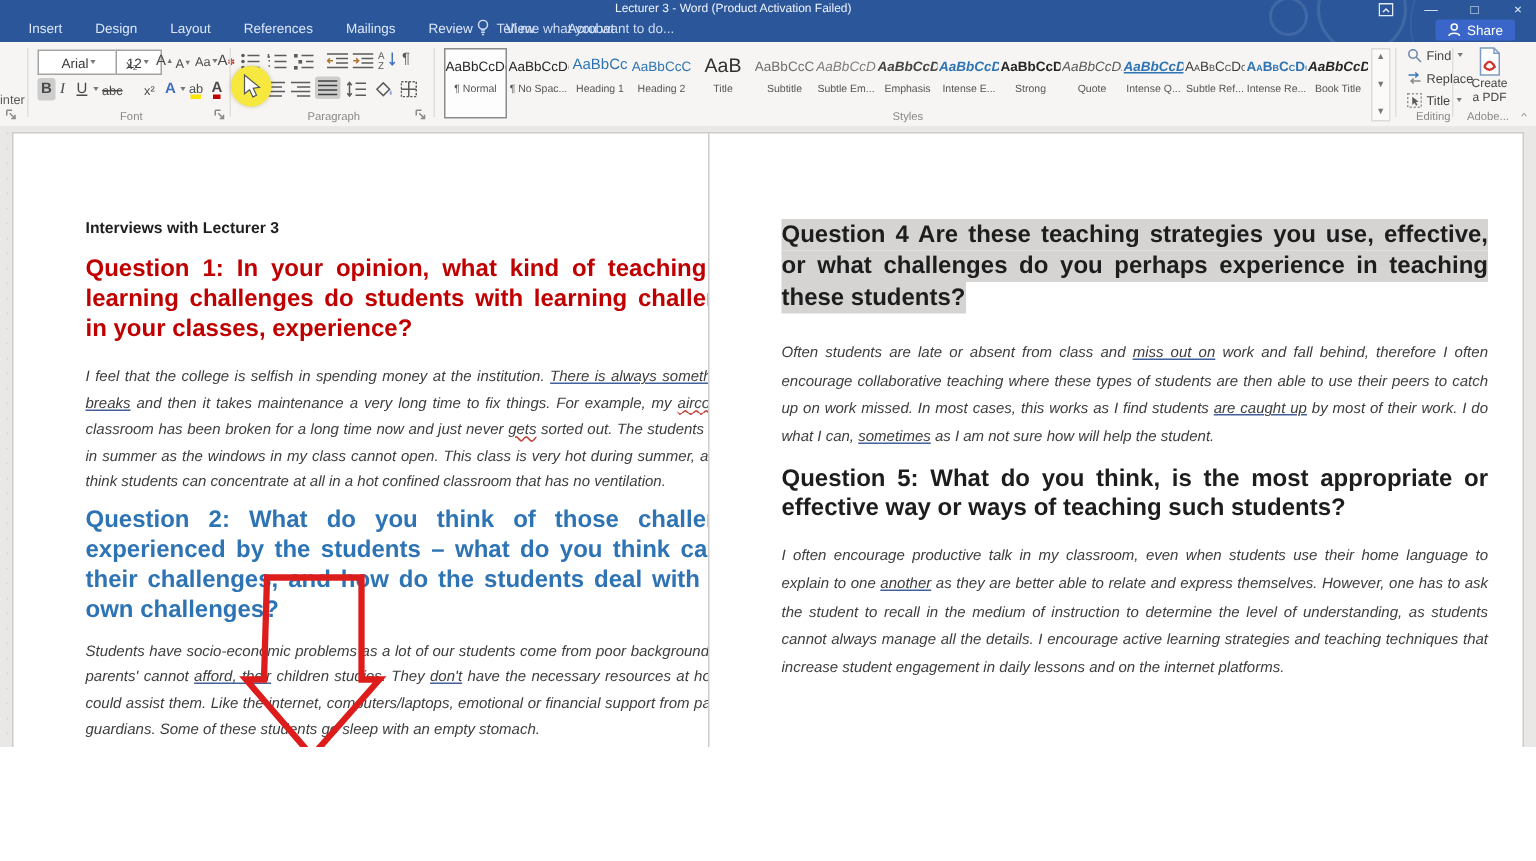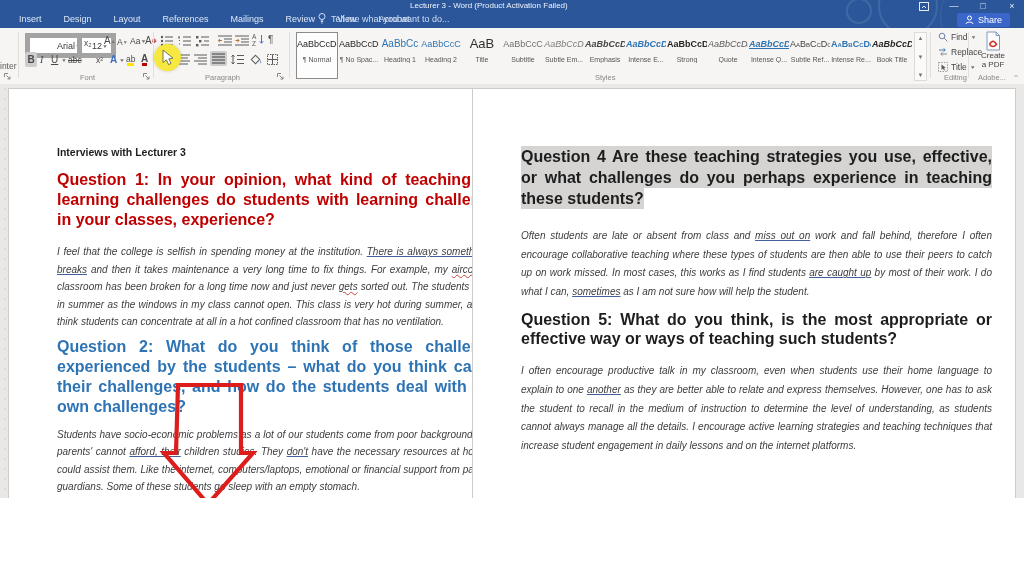--- a/index.html
+++ b/index.html
@@ -21,22 +21,22 @@
   #tellme span{font-size:9px;color:#cfdcf4;font-style:normal}
   #share{position:absolute;right:14px;top:13px;height:14px;background:#3a66c9;border-radius:2px;
          display:flex;align-items:center;gap:4px;padding:0 8px}
   #share span{font-size:9px;color:#fff}
   
   #ribbon{position:absolute;left:0;top:28px;width:1024px;height:56px;background:#f6f5f3;
           border-bottom:1px solid #cfcdc9}
   .sep{position:absolute;top:4px;height:46px;width:1px;background:#e1dfdc}
   .glabel{position:absolute;bottom:2px;font-size:7.5px;color:#8a8886;white-space:nowrap}
   .launcher{position:absolute;bottom:3px;width:9px;height:9px}
-  .combo{position:absolute;height:15px;background:#fff;border:5px solid #a3a3a3;display:flex;
-         align-items:center;justify-content:flex-end;font-size:9px;color:#3a3a3a;padding:0 3px}
+  .combo{position:absolute;height:15px;background:#fff;border:1px solid #a3a3a3;display:flex;
+         align-items:center;justify-content:center;font-size:9px;color:#3a3a3a;padding:0 3px}
   .car{font-size:6px;color:#777;transform:scaleY(.8)}
   .rbtn{position:absolute;display:flex;align-items:center;justify-content:center;
         font-size:10px;color:#4a4a4a;height:15px}
   .rbtn.small{font-size:8.5px}
   .active{background:#cdcdcd;border-radius:2px}
   .underbar{position:absolute;left:1px;right:1px;bottom:0;height:3px}
   svg.mic{display:block}
   
   #stylecards{position:absolute;left:296px;top:4px;display:flex;gap:1px}
   .sc{width:40px;height:43px;text-align:center;padding-top:3px}

